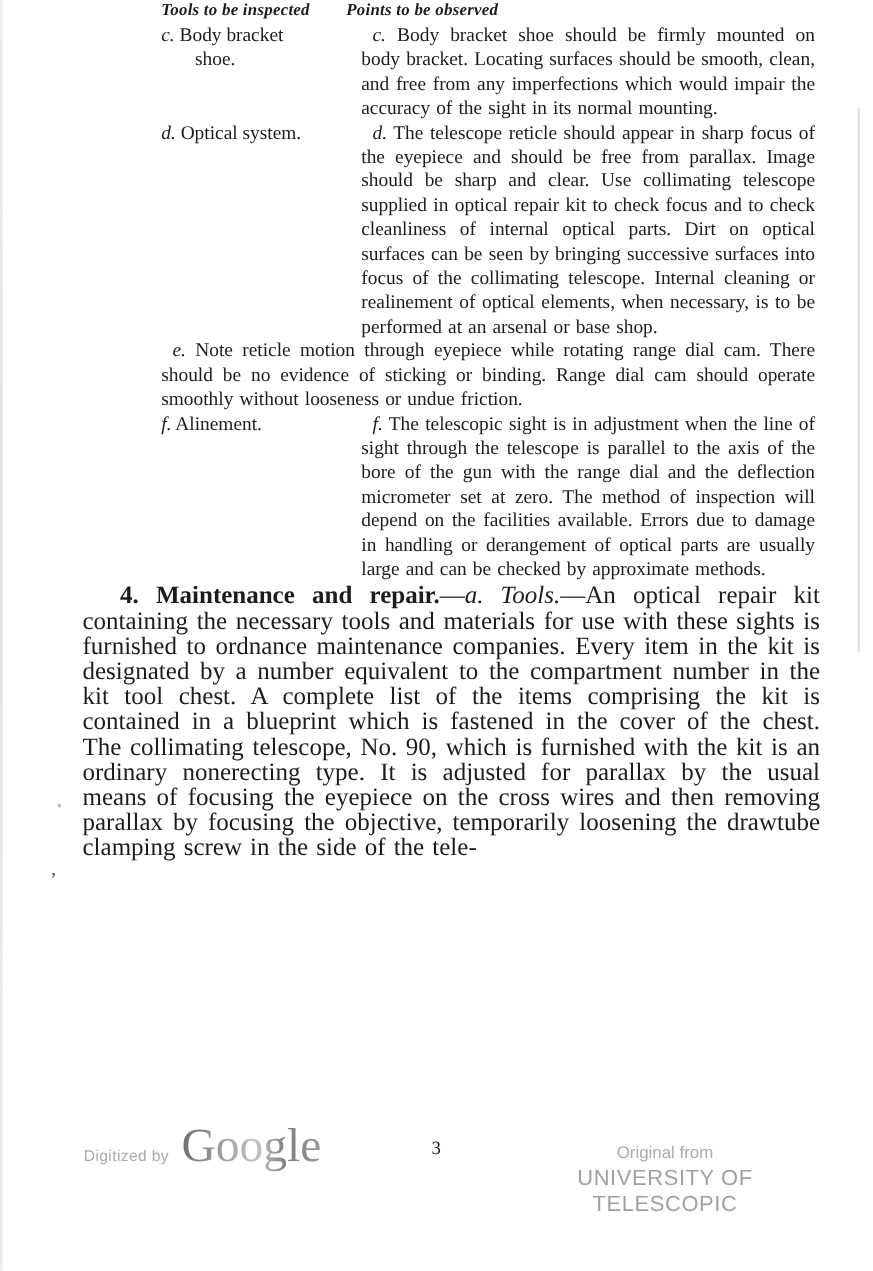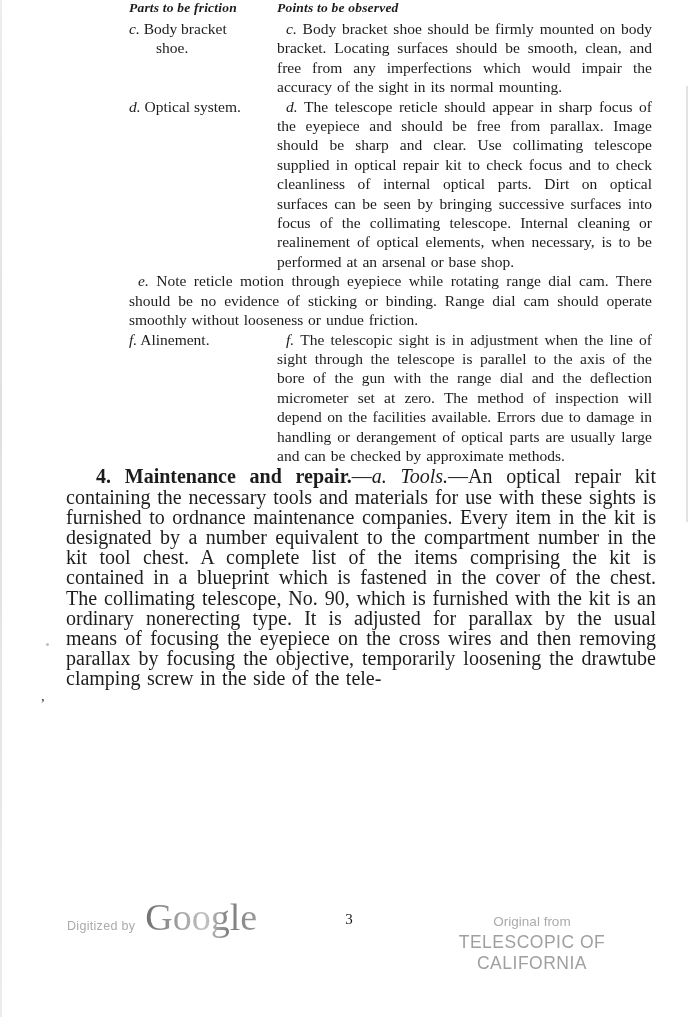--- a/index.html
+++ b/index.html
@@ -61,21 +61,21 @@
   .col-headers { display: flex; margin-bottom: 3px; }
   .col-headers .left-h {
     width: 148px; font-style: italic; font-weight: bold; font-size: 13.5px;
     letter-spacing: 0.2px;
   }
   .col-headers .right-h {
     flex: 1; text-align: left; padding-right: 34px;
     font-style: italic; font-weight: bold; font-size: 13.5px;
     letter-spacing: 0.2px;
   }
-  .irow { display: flex; align-items: flex-start; }
+  .irow { display: flex; align-items: flex-start; gap: 12px; }
   .part-cell {
     width: 148px; font-size: 15.5px; line-height: 19.4px;
     padding-right: 10px;
   }
   .part-cell .cont { padding-left: 27px; }
   .point-cell {
     flex: 1; font-size: 15.5px; line-height: 19.4px;
     text-align: justify; text-indent: 9px;
     word-spacing: 1px;
   }
@@ -127,21 +127,21 @@
 <div class="page">
 
   <div class="edge-left"></div>
   <div class="edge-right"></div>
   <div class="artifact-dot"></div>
   <div class="artifact-comma">,</div>
 
 
   <div class="inspection">
     <div class="col-headers">
-      <div class="left-h">Parts to be friction</div>
+      <div class="left-h">Tools to be inspected</div>
       <div class="right-h">Points to be observed</div>
     </div>
 
     <div class="irow">
       <div class="part-cell">
         <div><span class="it">c.</span> <span>Body bracket</span></div>
         <div class="cont">shoe.</div>
       </div>
       <p class="point-cell"><span class="it">c.</span><span> Body bracket shoe should be firmly mounted on body bracket.  Locating surfaces should be smooth, clean, and free from any imperfections which would impair the accuracy of the sight in its normal mounting.</span></p>
     </div>
@@ -169,16 +169,16 @@
 
   <div class="page-number">3</div>
 
   <div class="footer-left">
     <span class="digitized-by">Digitized by</span>
     <span class="google-logo">Google</span>
   </div>
 
   <div class="footer-right">
     <div class="original-from">Original from</div>
-    <div class="institution">TELESCOPIC OF CALIFORNIA</div>
+    <div class="institution">UNIVERSITY OF TELESCOPIC</div>
   </div>
 
 </div>
 
 </body></html>

